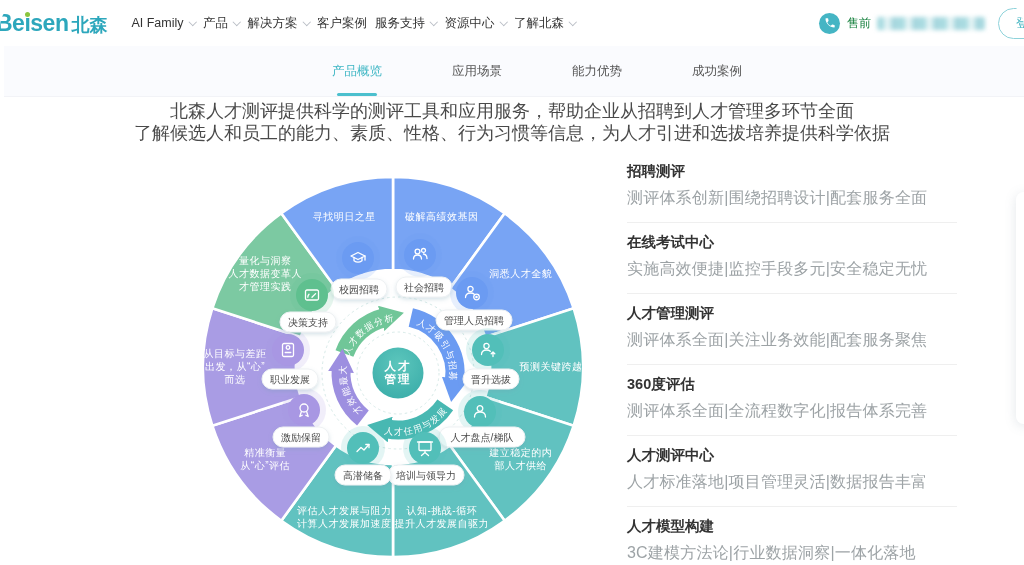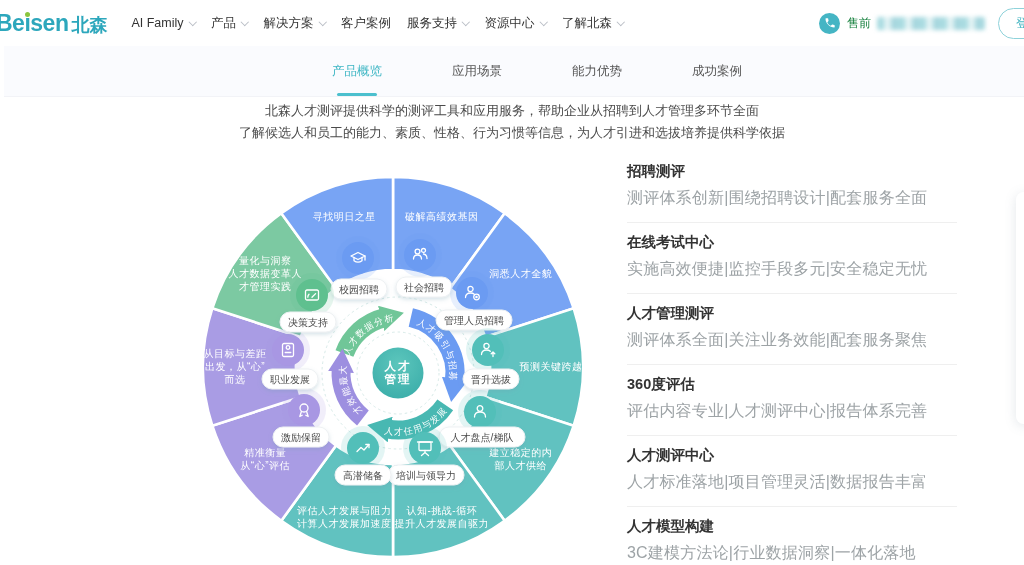--- a/index.html
+++ b/index.html
@@ -1,46 +1,46 @@
 <!DOCTYPE html>
 <html lang="zh"><head>
 <meta charset="utf-8">
 <style>
   * { box-sizing: border-box; }
   body { margin:0; background:#fff; font-family:"Liberation Sans","DejaVu Sans",sans-serif; }
-  .page { position:relative; width:1024px; height:565px; overflow:hidden; background:#fff; }
+  .page { position:relative; width:1024px; height:565px; overflow:hidden; background:#fff;border-radius:27px; }
 
   
   .header { position:absolute; top:0; left:0; right:0; height:46px; display:flex; align-items:center; background:#fff; z-index:5; }
   .logo { display:flex; align-items:baseline; margin-left:-4px; cursor:pointer; }
   .logo-en { font-size:23px; font-weight:700; color:#2da7bc; letter-spacing:-0.5px; }
   .ldot { position:relative; }
   .ldot::after { content:""; position:absolute; left:0.5px; top:2px; width:5px; height:5px; border-radius:50%; background:#8cc63e; }
   .logo-cn { font-size:18px; font-weight:700; color:#2da7bc; margin-left:3px; }
-  .nav { display:flex; align-items:center; gap:16px; margin-left:24px; }
+  .nav { display:flex; align-items:center; gap:8px; margin-left:24px; }
   .nav-item { display:flex; align-items:center; font-size:12.5px; color:#333; cursor:pointer; white-space:nowrap; }
   .chev { display:inline-block; width:5.5px; height:5.5px; border-right:1.3px solid #b7bcc4; border-bottom:1.3px solid #b7bcc4; transform:rotate(45deg); margin-left:6px; margin-top:-3px; }
   .header-right { margin-left:auto; display:flex; align-items:center; }
   .phone-ico { width:21px; height:21px; border-radius:50%; background:#45b5c4; display:flex; align-items:center; justify-content:center; flex:none; }
   .phone-label { color:#15803d; font-size:12px; margin:0 6px 0 7px; }
   .blur-num { width:108px; height:13px; border-radius:2px;
     background:repeating-linear-gradient(90deg, rgba(99,190,200,.55) 0 7px, rgba(170,218,223,.35) 7px 14px, rgba(80,175,190,.5) 14px 21px);
     filter:blur(2px); }
   .btn-demo { margin-left:18px; background:#5fc2cc; color:#fff; font-size:12px; padding:7px 18px; border-radius:16px; border:none; cursor:pointer; white-space:nowrap; }
   .btn-login { margin-left:13px; margin-right:-34px; background:#fff; color:#45b5c2; font-size:12px; padding:6px 17px; border-radius:16px; border:1px solid #8ed2da; cursor:pointer; white-space:nowrap; }
 
   
   .subnav { position:absolute; top:46px; left:4px; right:0; height:51px; background:#fafbfe; border-bottom:1px solid #f2f3f7; display:flex; justify-content:center; }
   .tabs { display:flex; gap:70px; margin-left:46px; }
   .tab { position:relative; display:flex; align-items:center; font-size:12.5px; color:#555; cursor:pointer; }
   .tab.active { color:#3db6c4; }
   .tab-underline { position:absolute; bottom:0; left:50%; transform:translateX(-50%); width:40px; height:3px; border-radius:2px; background:#4cc0ce; }
 
   
-  .intro { position:absolute; top:100px; left:0; right:0; text-align:center; font-size:13px; line-height:22px; color:#4a4a4a; }
+  .intro { position:absolute; top:100px; left:0; right:0; text-align:center; font-size:18px; line-height:22px; color:#4a4a4a; }
   .intro p { margin:0; }
 
   
   .wheel-wrap { position:absolute; left:193px; top:167px; width:400px; height:400px; }
   .products { position:absolute; left:627px; top:162px; width:330px; }
   .product-item { border-bottom:1px solid #efefef; padding:10px 0 13px; }
   .product-item:first-child { padding-top:0; }
   .product-title { font-size:14.5px; font-weight:700; color:#333; margin:0 0 7px; cursor:pointer; }
   .product-sub { font-size:16px; color:#9da3a6; margin:0; letter-spacing:0.2px; }
 
@@ -308,21 +308,21 @@
       <div class="product-item">
         <h3 class="product-title">在线考试中心</h3>
         <p class="product-sub">实施高效便捷|监控手段多元|安全稳定无忧</p>
       </div>
       <div class="product-item">
         <h3 class="product-title">人才管理测评</h3>
         <p class="product-sub">测评体系全面|关注业务效能|配套服务聚焦</p>
       </div>
       <div class="product-item">
         <h3 class="product-title">360度评估</h3>
-        <p class="product-sub">评估内容专业|人才测评中心|报告体系完善</p>
+        <p class="product-sub">测评体系全面|全流程数字化|报告体系完善</p>
       </div>
       <div class="product-item">
         <h3 class="product-title">人才测评中心</h3>
         <p class="product-sub">人才标准落地|项目管理灵活|数据报告丰富</p>
       </div>
       <div class="product-item">
         <h3 class="product-title">人才模型构建</h3>
         <p class="product-sub">3C建模方法论|行业数据洞察|一体化落地</p>
       </div>
     </div>

